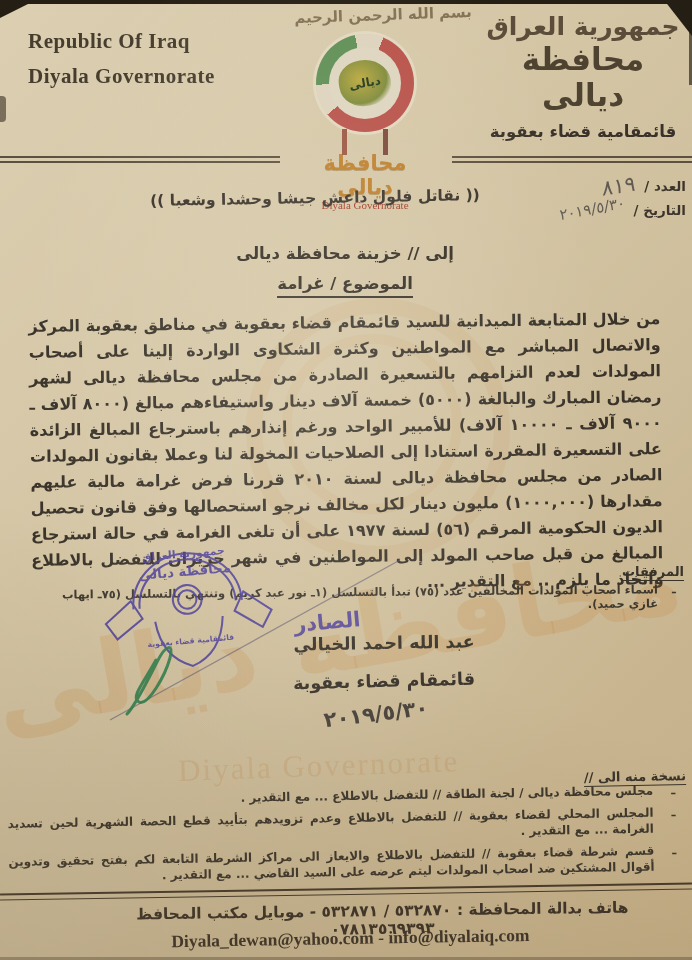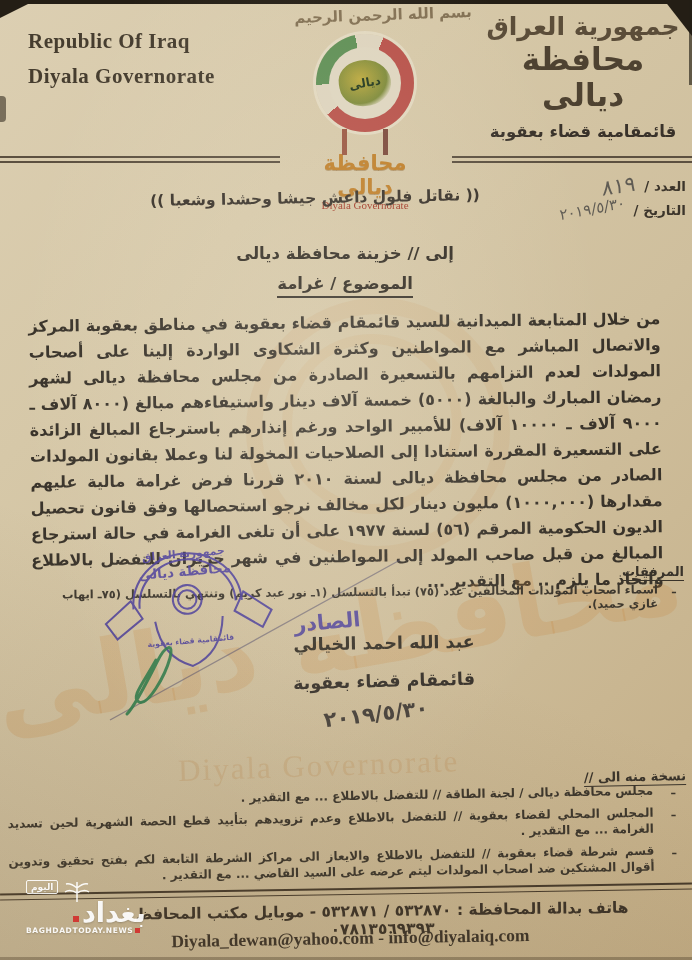--- a/index.html
+++ b/index.html
@@ -234,28 +234,15 @@
     <li>مجلس محافظة ديالى / لجنة الطاقة // للتفضل بالاطلاع ... مع التقدير .</li>
     <li>المجلس المحلي لقضاء بعقوبة // للتفضل بالاطلاع وعدم تزويدهم بتأييد قطع الحصة الشهرية لحين تسديد الغرامة ... مع التقدير .</li>
     <li>قسم شرطة قضاء بعقوبة // للتفضل بالاطلاع والايعاز الى مراكز الشرطة التابعة لكم بفتح تحقيق وتدوين أقوال المشتكين ضد اصحاب المولدات ليتم عرضه على السيد القاضي ... مع التقدير .</li>
   </ul>
 
   <div class="f-rule1"></div>
   <div class="f-rule2"></div>
   <div class="phone">هاتف بدالة المحافظة :  ٥٣٢٨٧٠ / ٥٣٢٨٧١ - موبايل مكتب المحافظ  ٠٧٨١٣٥٦٩٣٩٣</div>
   <div class="email">Diyala_dewan@yahoo.com - info@diyalaiq.com</div>
 
-  <div class="press">
-    <div class="press-top">
-      <span class="press-tag">اليوم</span>
-      <svg width="26" height="22">
-        <path d="M13,22 C13,10 13,6 13,2 M13,8 C8,4 5,3 2,4 M13,8 C18,4 21,3 24,4 M13,13 C8,10 4,10 1,12 M13,13 C18,10 22,10 25,12" stroke="rgba(255,255,255,.93)" fill="none" stroke-width="1.5"></path>
-      </svg>
-    </div>
-    <div class="press-name"><span>بغداد</span><span class="press-dot"></span></div>
-    <div class="press-en">
-        <span>BAGHDADTODAY.NEWS</span>
-        <span class="press-sq"></span>
-      </div>
-  </div>
 
   <div class="vignette"></div>
 </div>
 
 </body></html>

